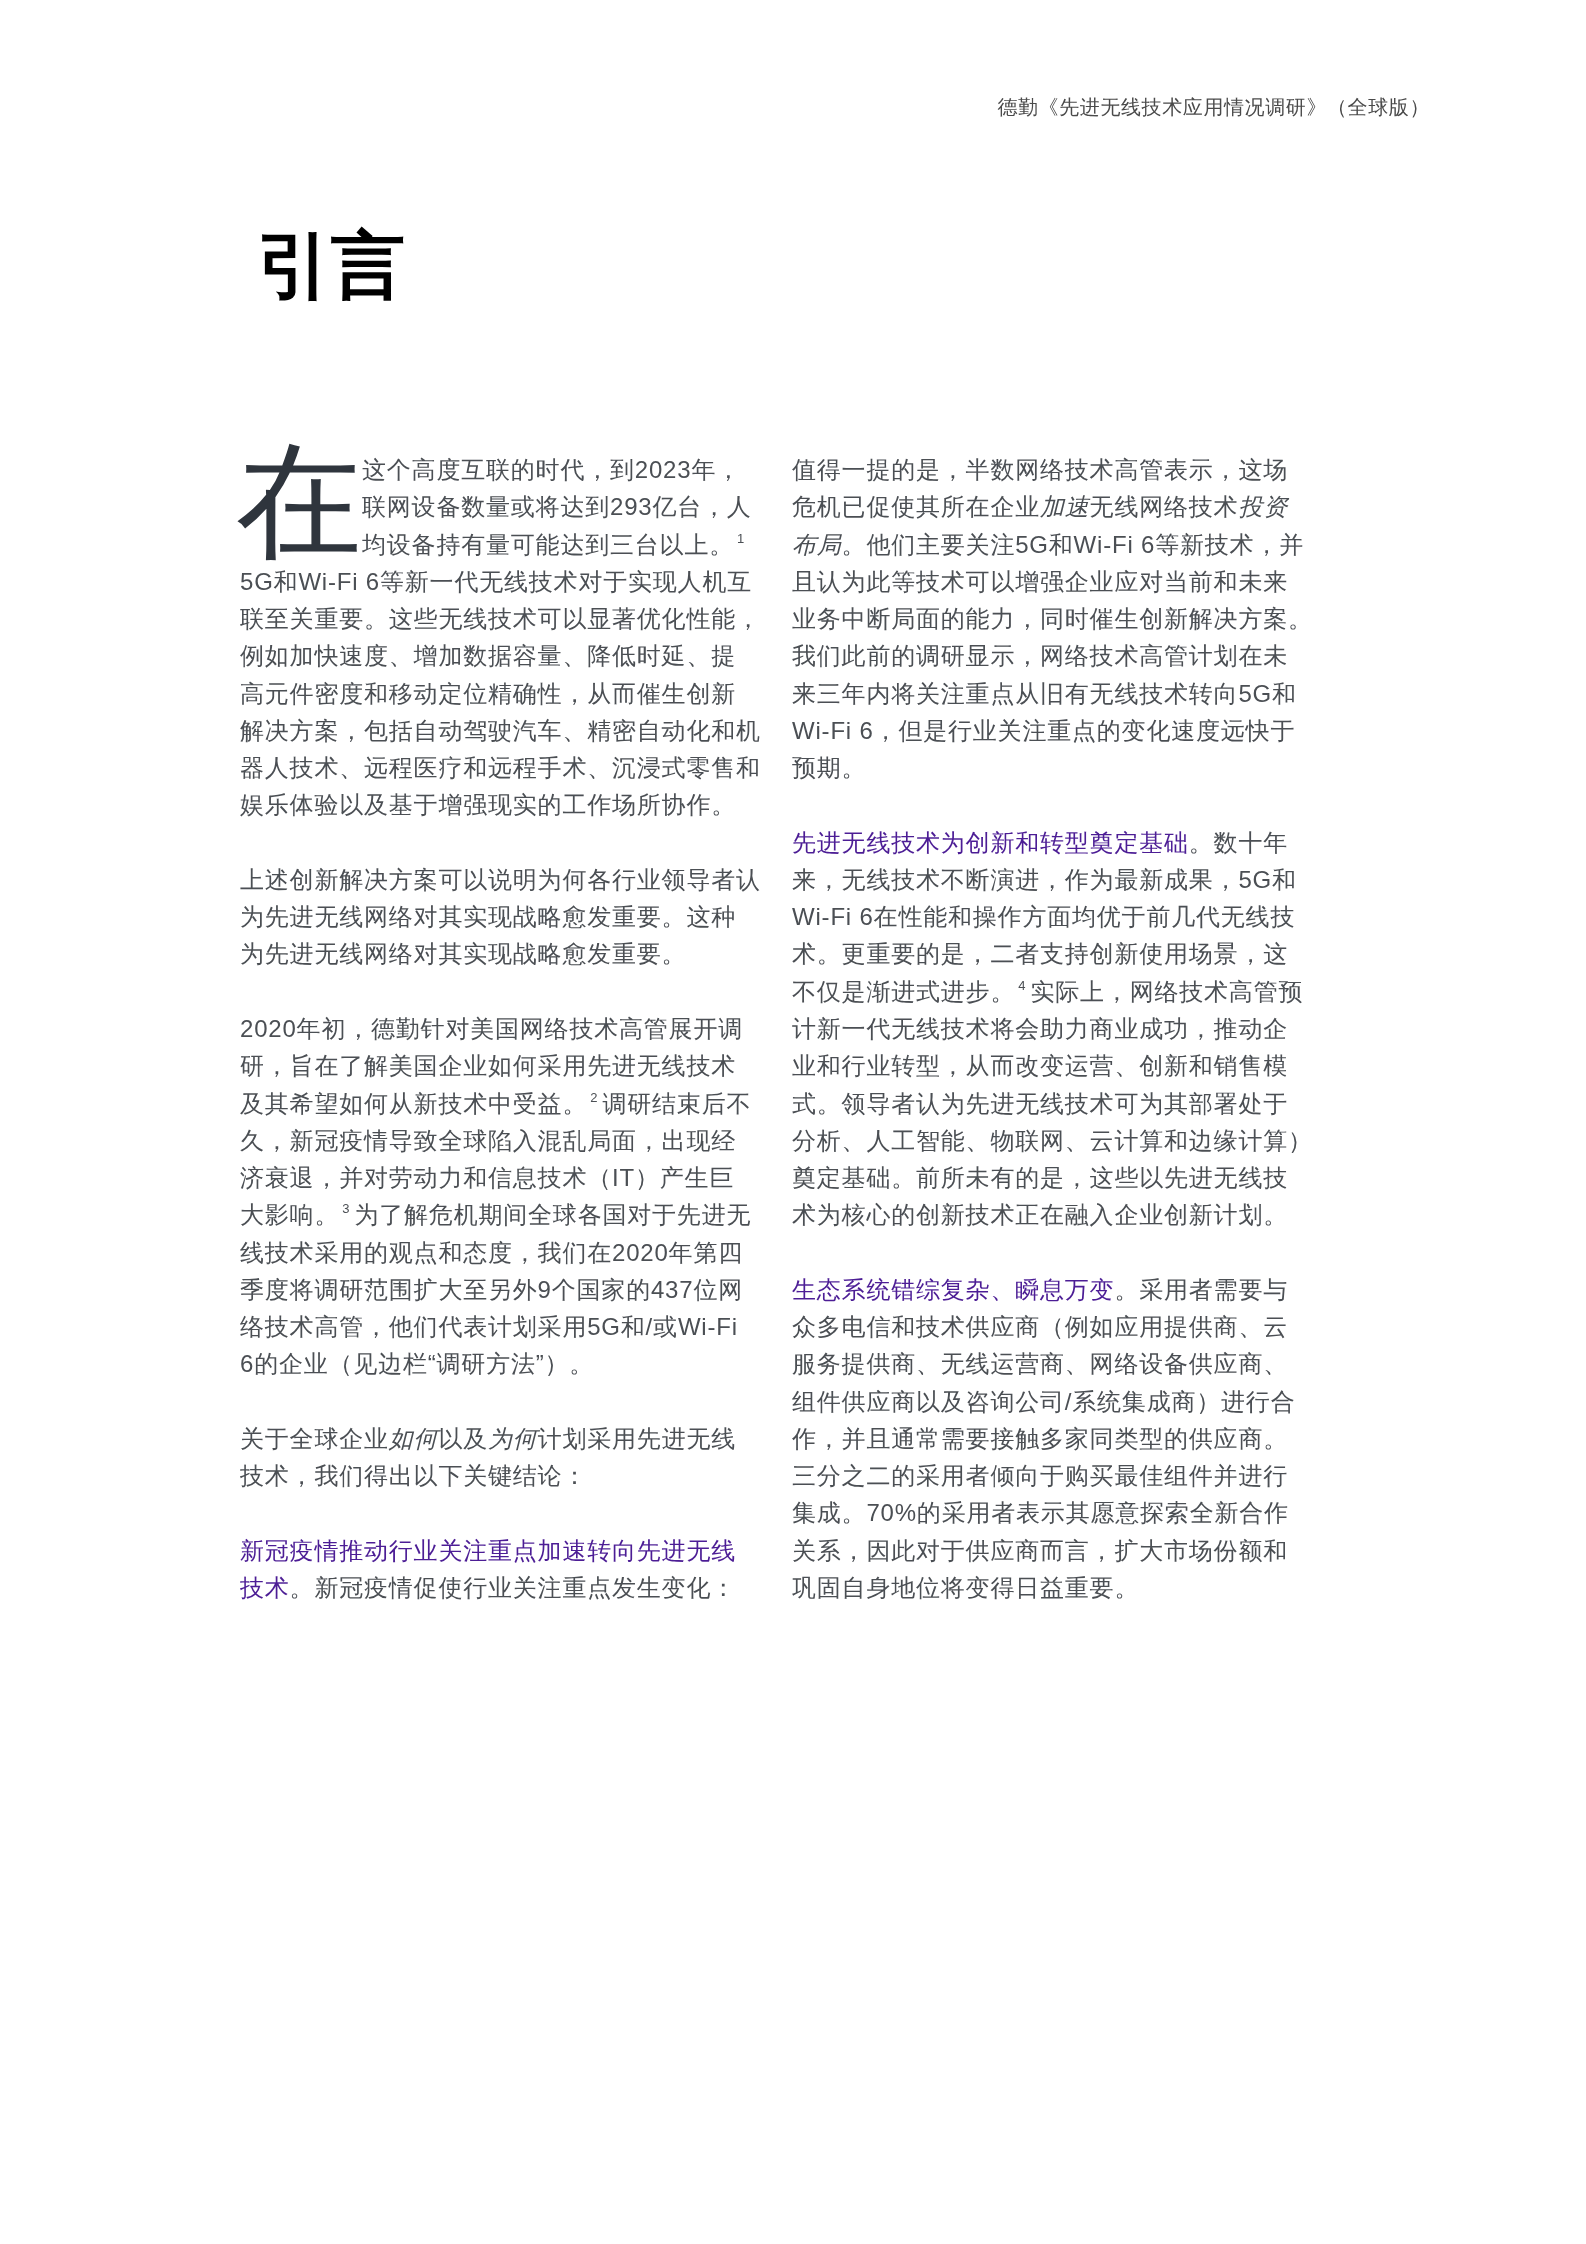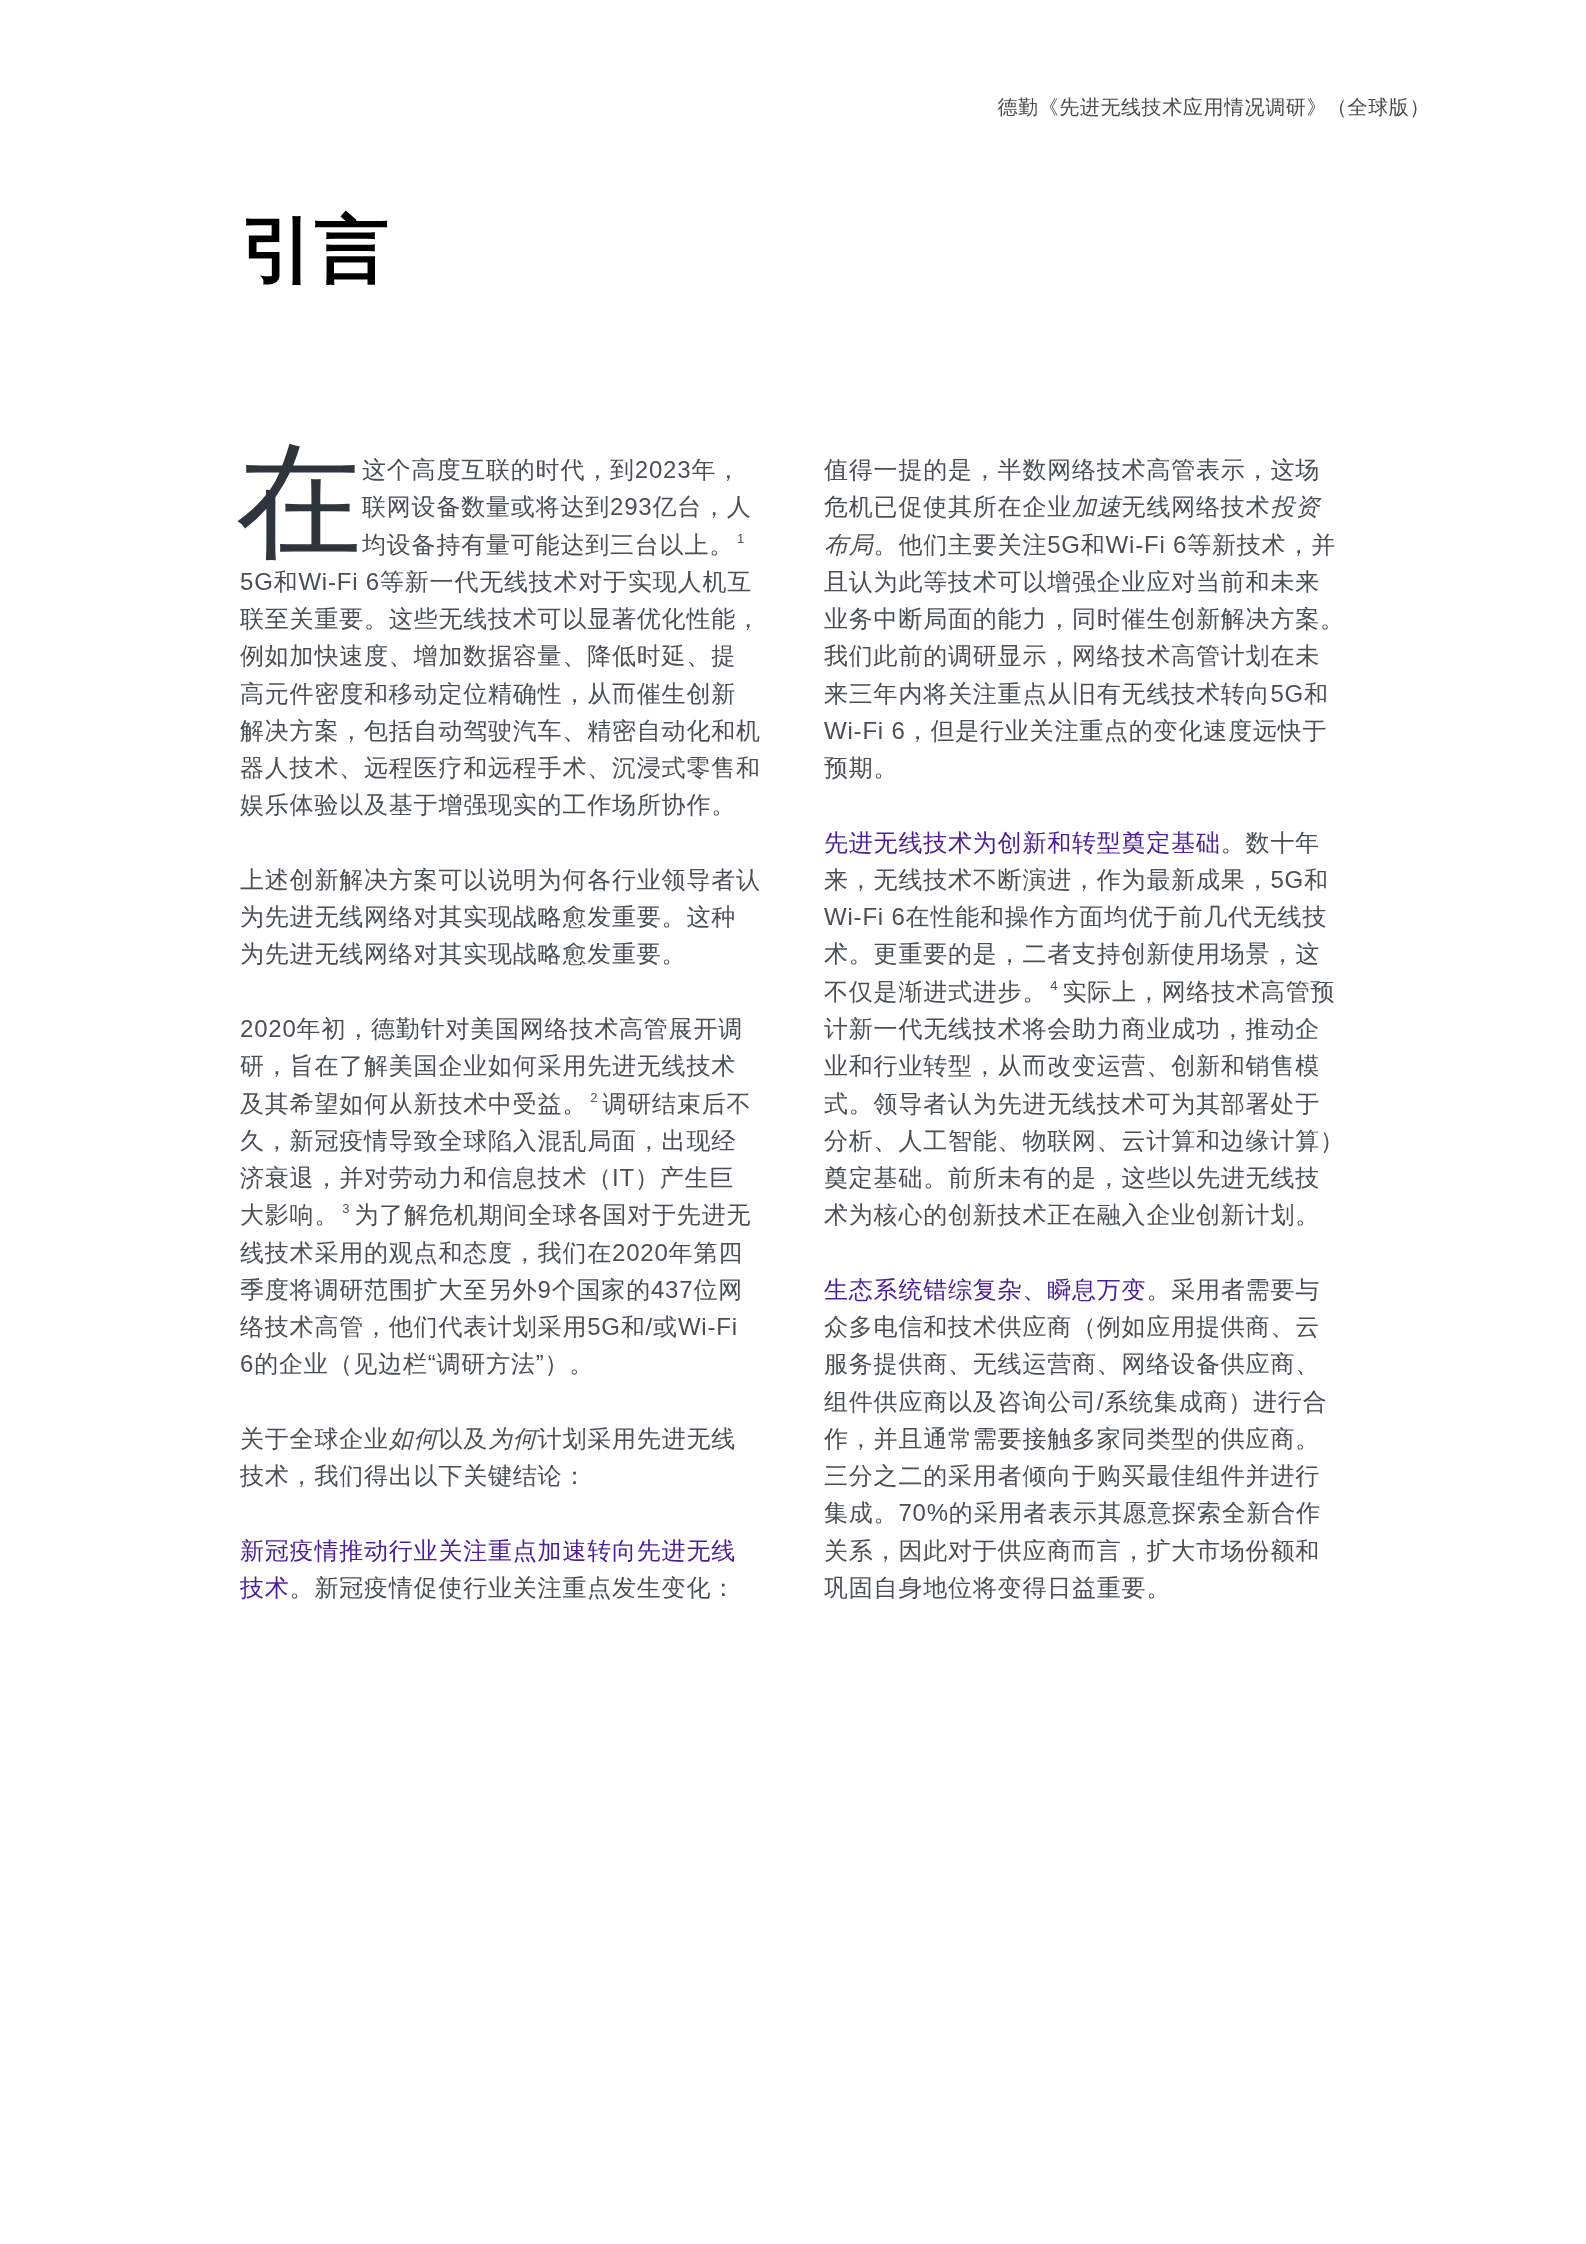--- a/index.html
+++ b/index.html
@@ -34,21 +34,21 @@
   .col {
     position: absolute;
     top: 451px;
     width: 530px;
     font-size: 24px;
     line-height: 37.27px;
     color: #4b4f54;
     letter-spacing: 0.8px;
   }
   .col-left { left: 240px; }
-  .col-right { left: 824px; }
+  .col-right { left: 792px; }
   .para { margin-bottom: 37.27px; }
   .para:last-child { margin-bottom: 0; }
   .ln { white-space: nowrap; height: 37.27px; }
   .indent { padding-left: 122px; }
   .b { font-weight: 400; color: #4c1d95; }
   .i { font-style: italic; margin-top: 20px; }
   .sup {
     font-size: 13px;
     position: relative;
     top: -10px;
@@ -85,21 +85,21 @@
     color: #9aa0a6;
   }
 </style>
 </head>
 <body>
 
 <div class="page">
 
   <div class="running-title">德勤《先进无线技术应用情况调研》（全球版）</div>
 
-  <h1 class="page-title" style="margin:0">引言</h1>
+  <h1 class="page-title" style="margin:16px">引言</h1>
 
   <div class="col col-left">
     <span class="dropcap">在</span>
 
     <div class="para">
       <div class="ln indent"><span>这个高度互联的时代，到2023年，</span></div>
       <div class="ln indent"><span>联网设备数量或将达到293亿台，人</span></div>
       <div class="ln indent"><span>均设备持有量可能达到三台以上。</span><span class="sup">1</span></div>
       <div class="ln"><span>5G和Wi-Fi 6等新一代无线技术对于实现人机互</span></div>
       <div class="ln"><span>联至关重要。这些无线技术可以显著优化性能，</span></div>

